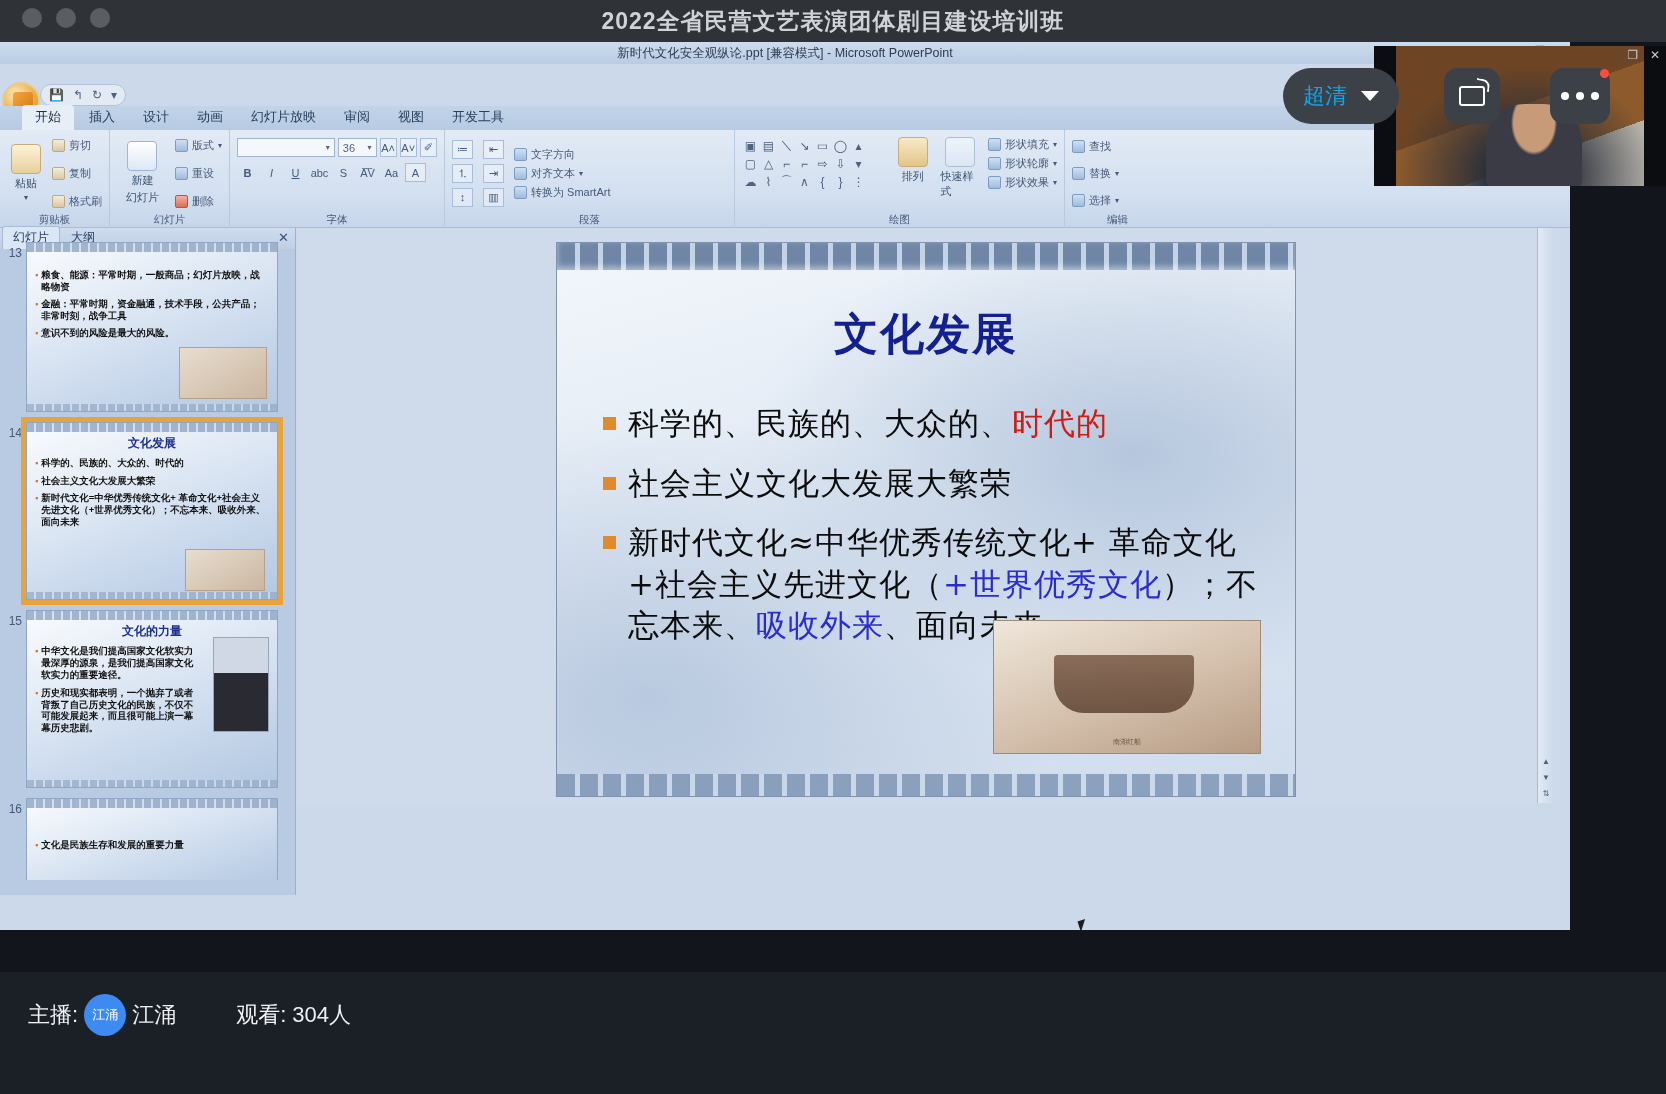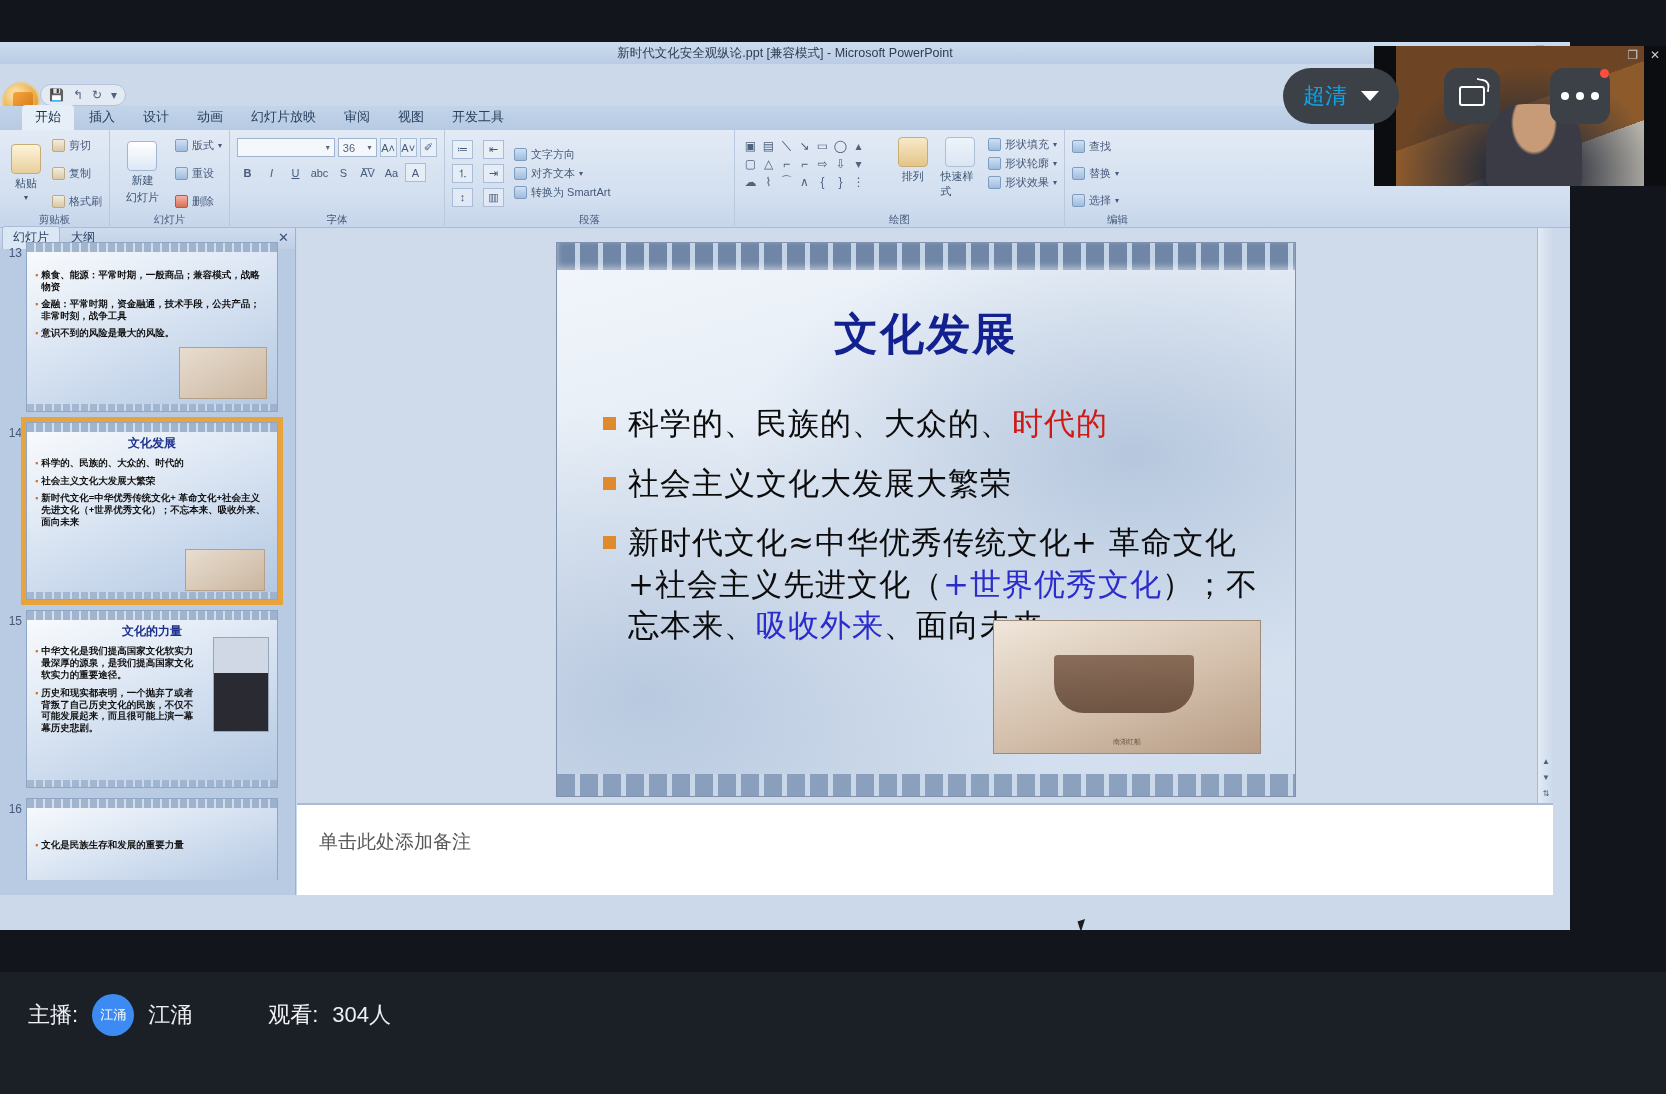--- a/index.html
+++ b/index.html
@@ -294,33 +294,41 @@
     background: #3c4047; border-radius: 14px; display:flex;align-items:center;justify-content:center; gap:7px;
   }
   .dot-w { width:8px;height:8px;border-radius:50%;background:#fff; }
   .more-badge { position:absolute; right: 1px; top: 1px; width:9px;height:9px;border-radius:50%;background:#ff4d3d; }
 
   
   .live-info {
     position: absolute; left: 0; top: 972px; width: 1666px; height: 122px;
     background: #1b2027; padding: 22px 0 0 28px; color: #eceff3;
   }
-  .li-row { display:flex; align-items:center; gap: 14px; margin-bottom: 12px; font-size: 22px; text-align: right; }
+  .li-row { display:flex; align-items:center; gap: 6px; margin-bottom: 12px; font-size: 22px; text-align: right; }
   .li-label { color:#f1f3f6; }
   .avatar {
     width: 42px; height: 42px; border-radius:50%; background:#3d8bf2;
     display:flex;align-items:center;justify-content:center; font-size: 13px; color:#fff;
   }
   .li-gap { width: 48px; }
 </style>
 </head>
 <body>
 
 <div id="root">
 
+  <div class="stream-topbar">
+    <div class="mac-dots">
+      <div class="mac-dot"></div>
+      <div class="mac-dot"></div>
+      <div class="mac-dot"></div>
+    </div>
+    <div class="stream-title">2022全省民营文艺表演团体剧目建设培训班</div>
+  </div>
 
   <div class="pc-screen">
     <div class="ppt-window">
 
       <div class="ppt-titlebar">
         <div class="ppt-titlebar-text">新时代文化安全观纵论.ppt [兼容模式] - Microsoft PowerPoint</div>
         <div class="win-ctrls">
           <span>—</span>
           <span>❐</span>
           <span>✕</span>
@@ -555,21 +563,21 @@
         <div class="thumb-list">
 
           <div class="thumb-row">
             <div class="thumb-num">13</div>
             <div class="thumb-card" style="height:170px">
               <div class="thumb-inner">
                 <div class="thumb-topband"></div>
                 <div class="thumb-botband"></div>
                 <div class="t-line" style="margin-top:14px">
                     <span class="t-bullet">▪</span>
-                    <span>粮食、能源：平常时期，一般商品；兼容模式，战略物资</span>
+                    <span>粮食、能源：平常时期，一般商品；幻灯片放映，战略物资</span>
                   </div>
                 <div class="t-line" style="margin-top:5px">
                     <span class="t-bullet">▪</span>
                     <span>金融：平常时期，资金融通，技术手段，公共产品；非常时刻，战争工具</span>
                   </div>
                 <div class="t-line" style="margin-top:5px">
                     <span class="t-bullet">▪</span>
                     <span>意识不到的风险是最大的风险。</span>
                   </div>
                 <div class="t-img"></div>
@@ -668,23 +676,20 @@
           </div>
         </div>
         <div class="cursor-arrow"></div>
         <div class="vscroll-slide">
           <div class="vscroll-btn" style="position:absolute;bottom:34px">▲</div>
           <div class="vscroll-btn" style="position:absolute;bottom:18px">▼</div>
           <div class="vscroll-btn" style="position:absolute;bottom:2px">⇅</div>
         </div>
       </div>
 
-      <div class="notes-pane">
-        <div class="notes-text">单击此处添加备注</div>
-      </div>
 
     </div>
 
   </div>
 
   <div class="video-panel">
     <div class="video-inner"></div>
     <div class="vid-person"></div>
     <div class="vid-win-ctrl">
       <span>❐</span>

